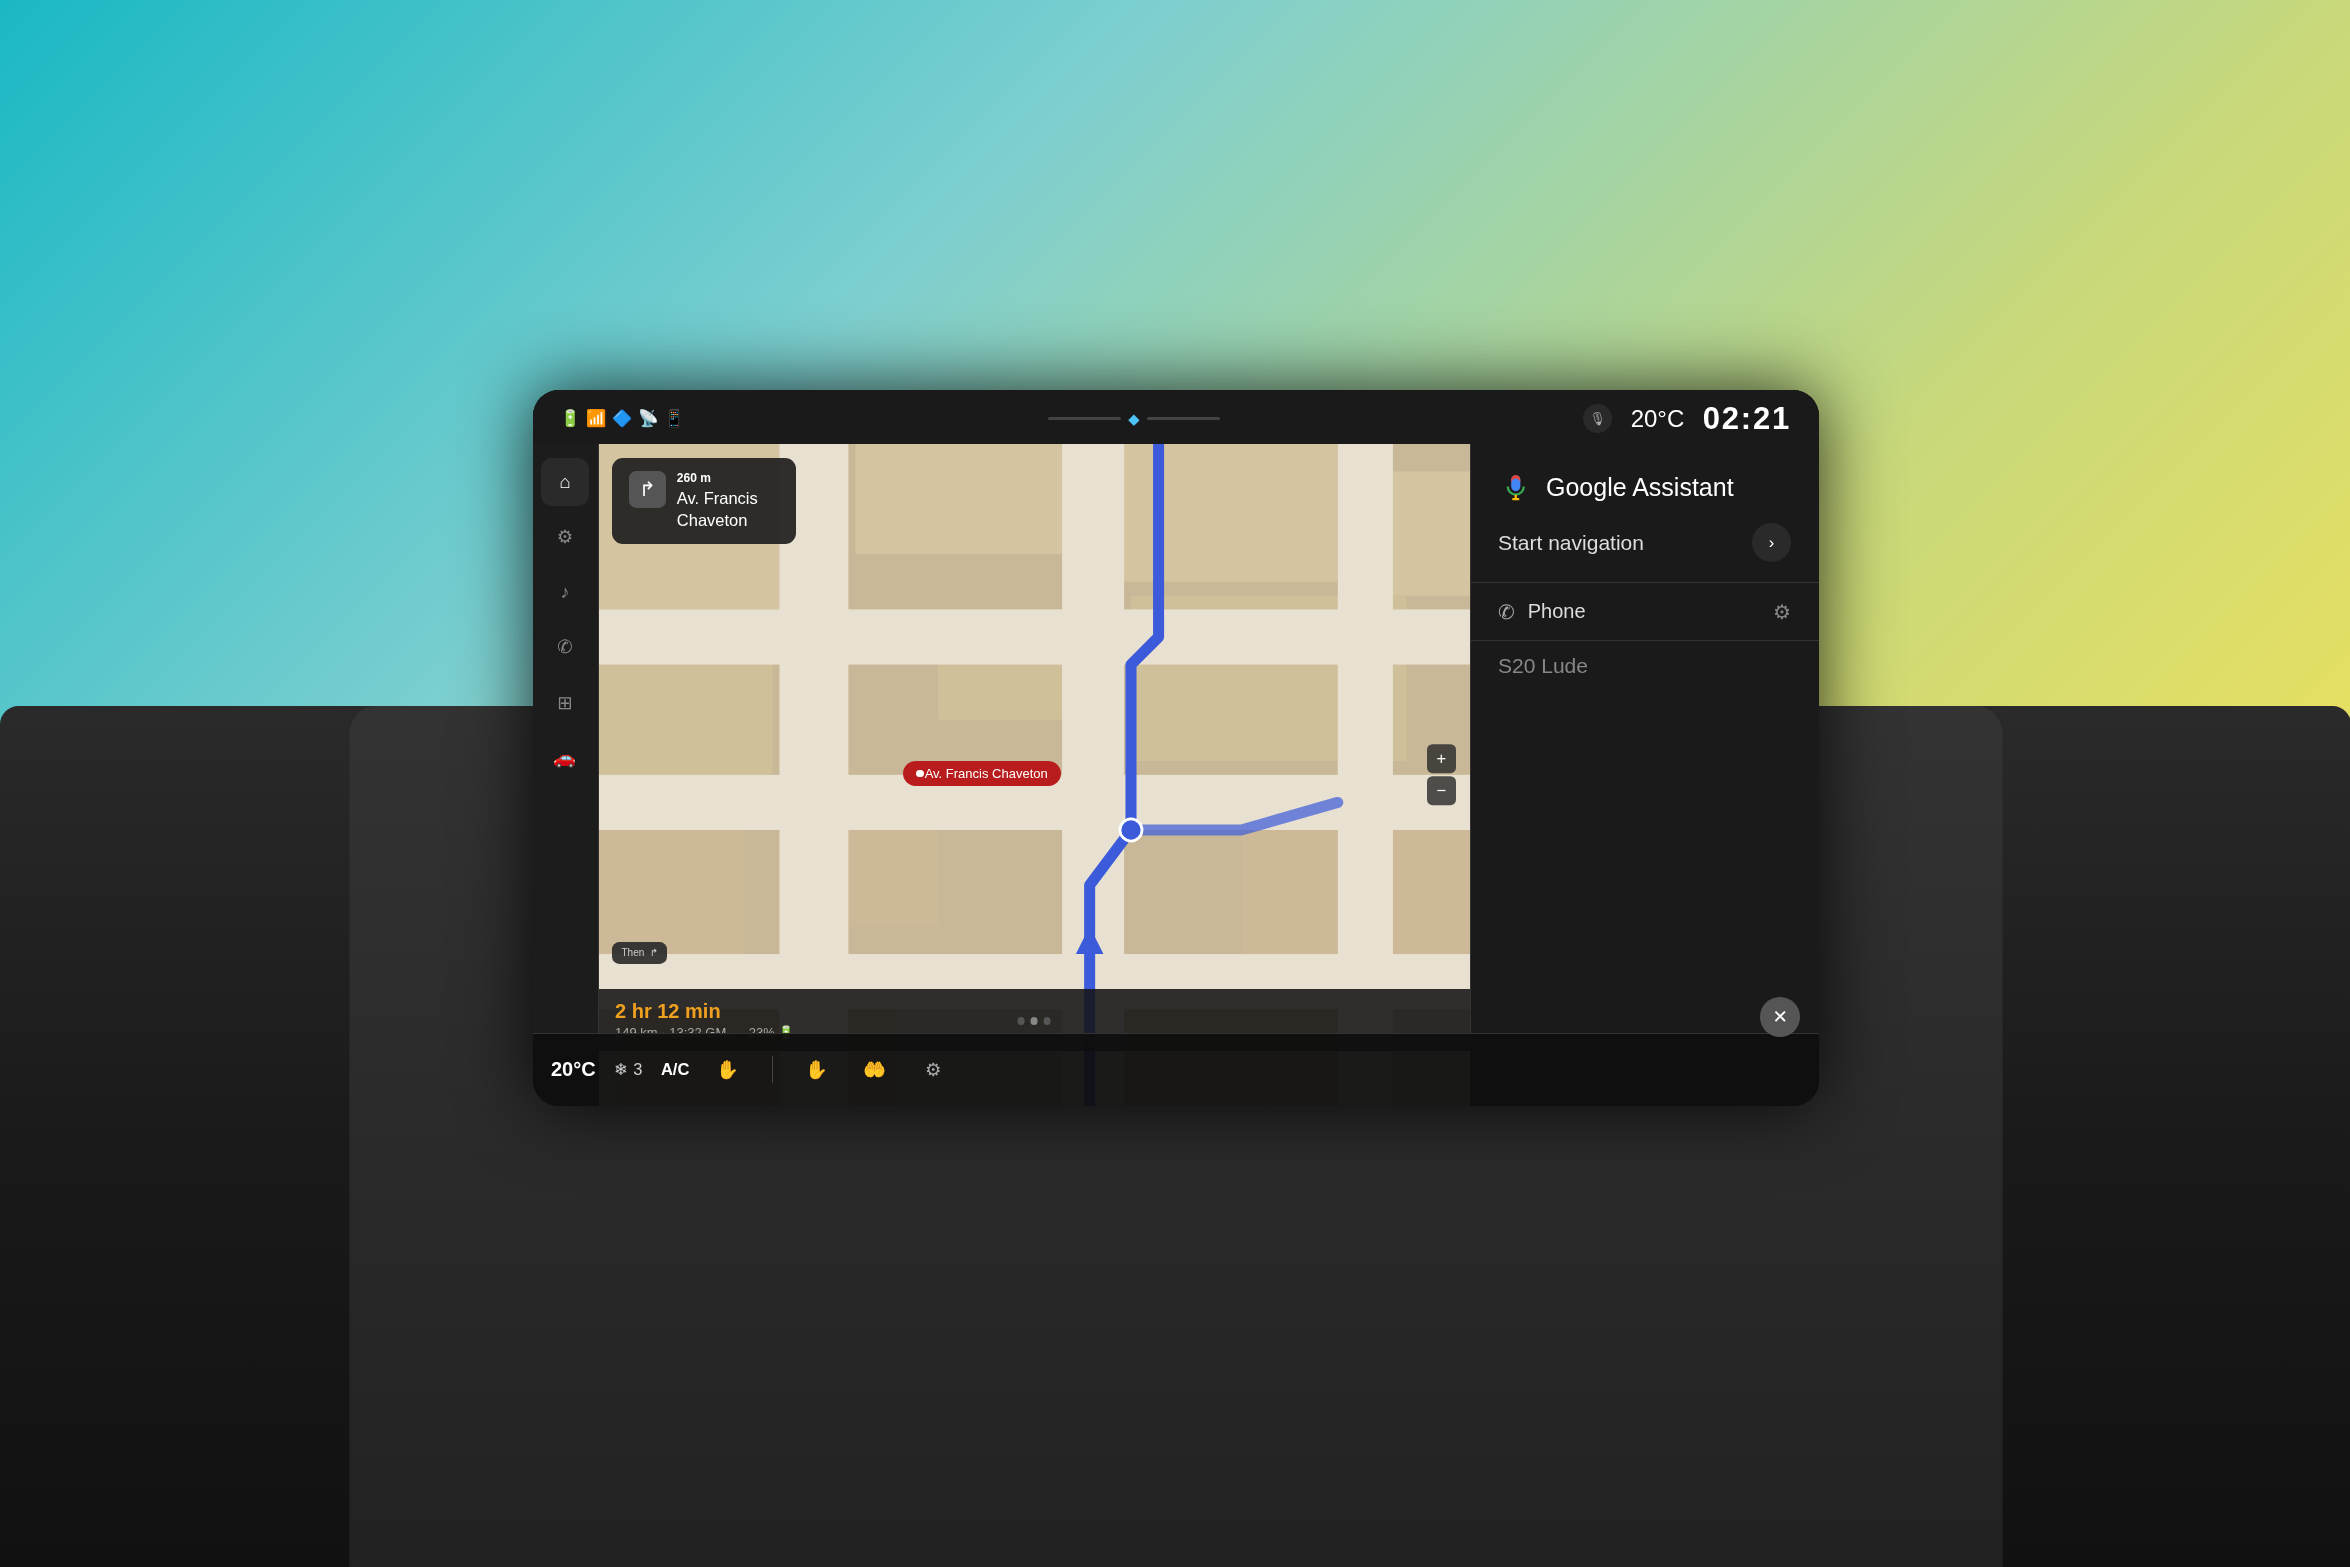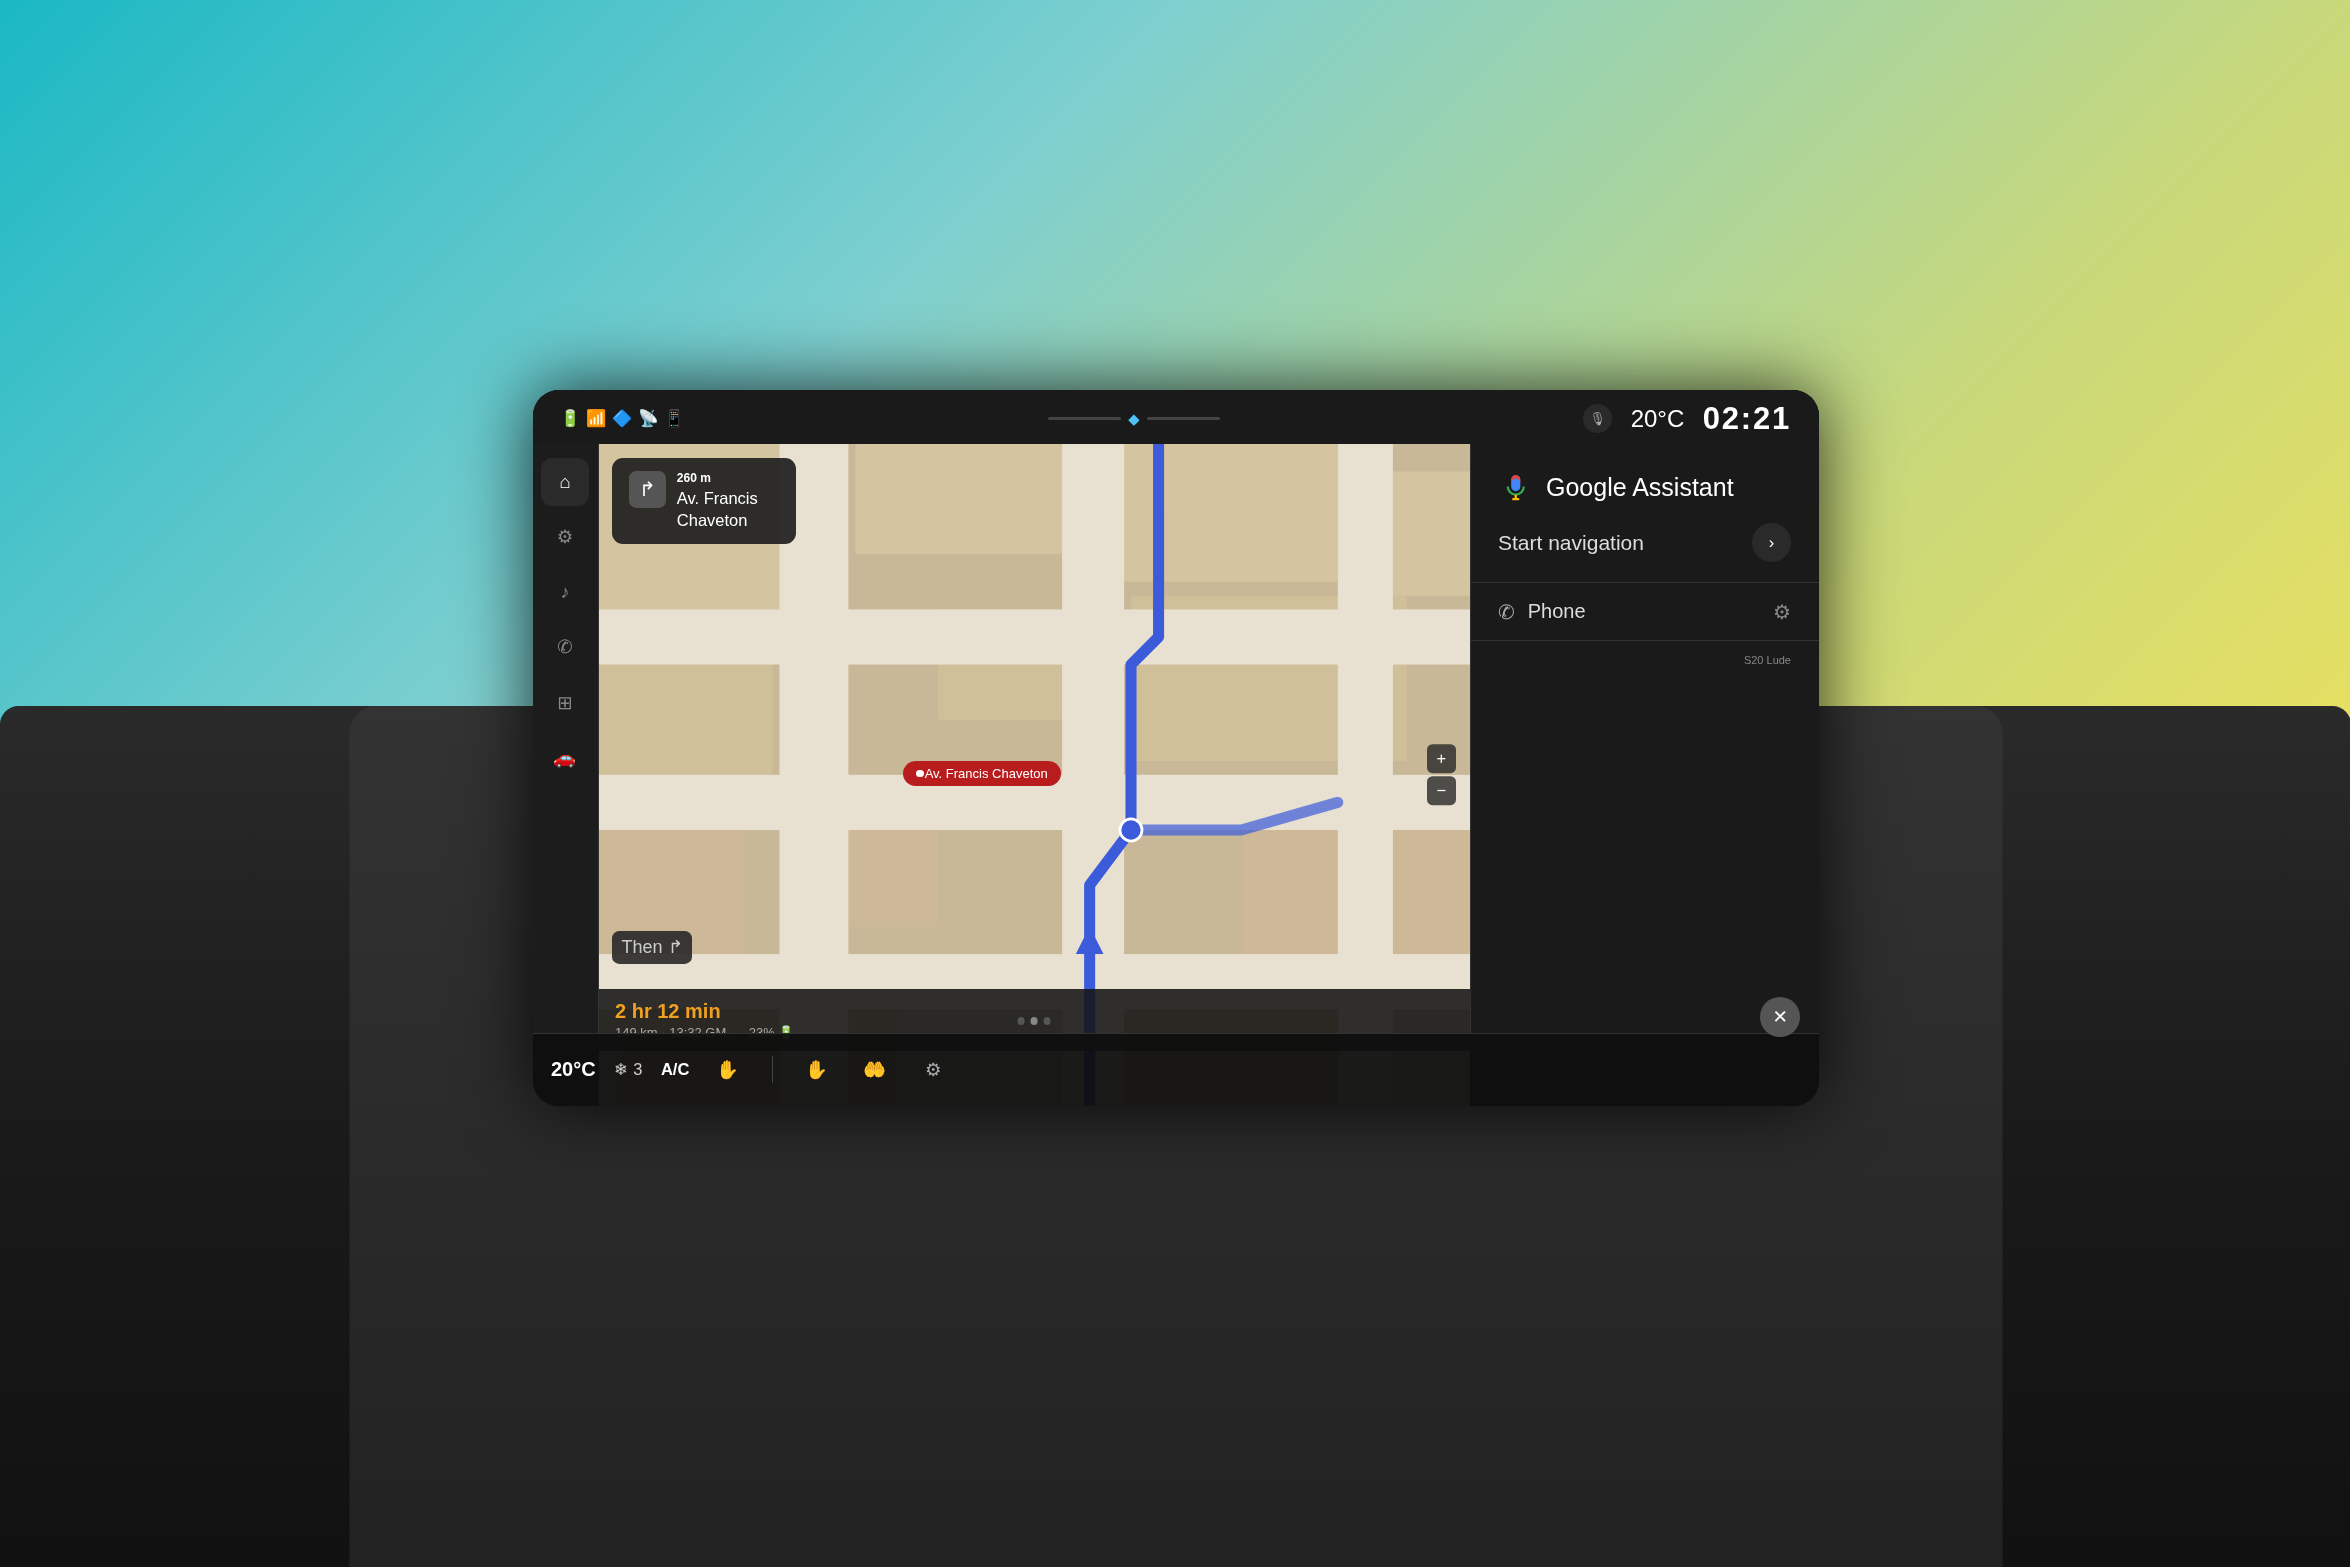--- a/index.html
+++ b/index.html
@@ -232,21 +232,21 @@
       position: absolute;
       bottom: 142px;
       left: 13.8px;
       background: rgba(40, 40, 40, 0.9);
       border-radius: 7.3px;
       padding: 5.5px 9.2px;
       display: flex;
       align-items: center;
       gap: 5.5px;
       color: #ccc;
-      font-size: 18px;
+      font-size: 10px;
     }
 
     
     .street-label {
       position: absolute;
       top: 48%;
       left: 35%;
       background: #b91c1c;
       color: #fff;
       border-radius: 18.4px;
@@ -411,22 +411,21 @@
     .settings-icon {
       color: #888;
       font-size: 20px;
       cursor: pointer;
     }
 
     
     .partial-row {
       padding: 13px 27.5px;
       color: #888;
-      font-size: 11px;
-      text-align: right;
+      font-size: 21px;
     }
 
     
     .climate-bar {
       position: absolute;
       bottom: 0;
       left: 0;
       right: 0;
       height: 73px;
       background: rgba(15, 15, 15, 0.95);

